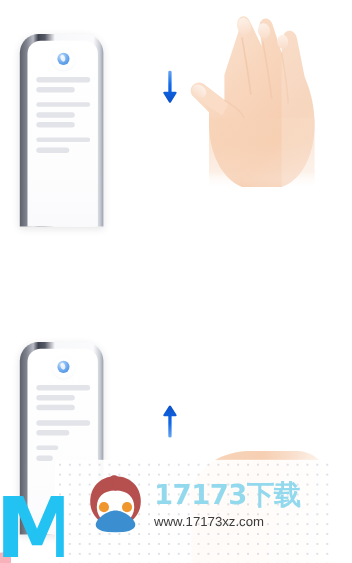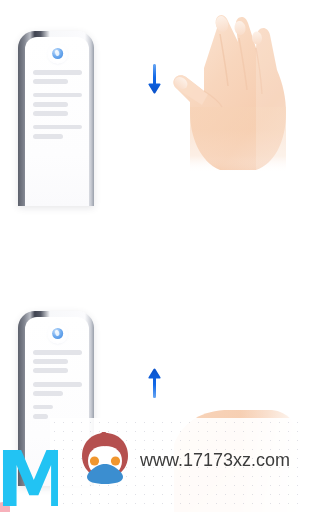--- a/index.html
+++ b/index.html
@@ -163,21 +163,21 @@
     font-size: 25px;
     font-weight: bold;
     color: #93d9ee;
     letter-spacing: -0.5px;
     line-height: 1.05;
     white-space: nowrap;
     font-family: "DejaVu Sans", sans-serif;
   }
   .wm-url {
     margin-top: 3px;
-    font-size: 18px;
+    font-size: 12px;
     color: #3c3c3c;
     white-space: nowrap;
     font-family: "Liberation Sans", sans-serif;
   }
 
   
   .corner-logo {
     position: absolute;
     left: -4px;
     top: 448px;
@@ -381,20 +381,21 @@
 
           <path d="M25 13 C25 8 21 8 21 4 C21 1 24 0 26 2" stroke="#b5504f" stroke-width="2.4" fill="none" stroke-linecap="round"></path>
 
           <circle cx="14.5" cy="29" r="4.6" fill="#f0962f"></circle>
           <circle cx="35.5" cy="29" r="4.6" fill="#f0962f"></circle>
 
           <path d="M25 32 C33 32 43 40 43 45 C43 50 35 52 25 52 C15 52 7 50 7 45 C7 40 17 32 25 32 Z" fill="#3b8ed0"></path>
         </svg>
       </div>
       <div class="wm-text">
+        <div class="wm-brand">17173下载</div>
         <div class="wm-url">www.17173xz.com</div>
       </div>
     </div>
   </div>
 
   <div class="corner-logo">
     <div class="pinkbit"></div>
     <div class="m">M</div>
   </div>
 

